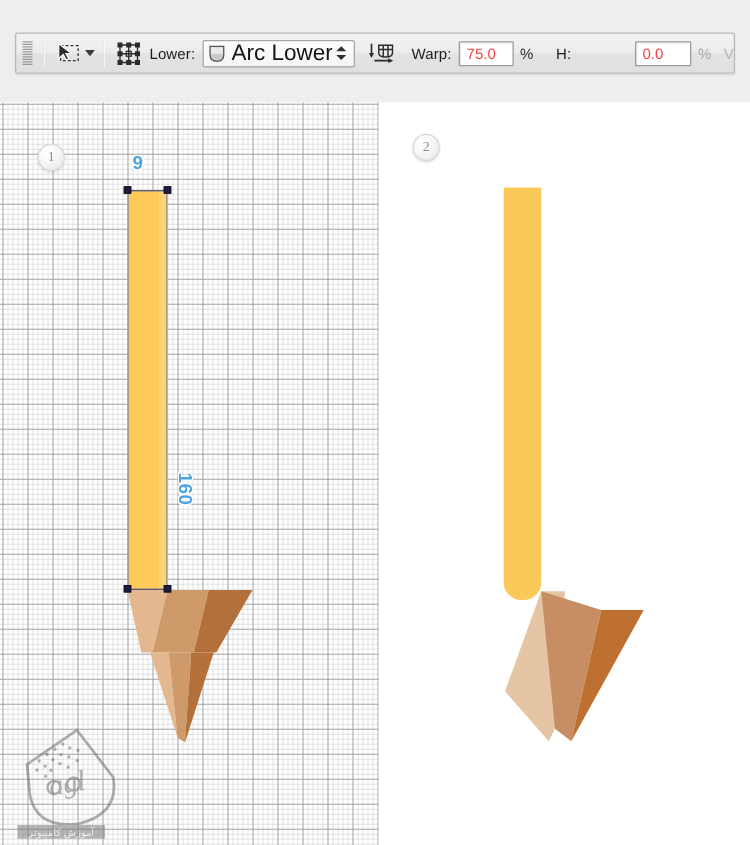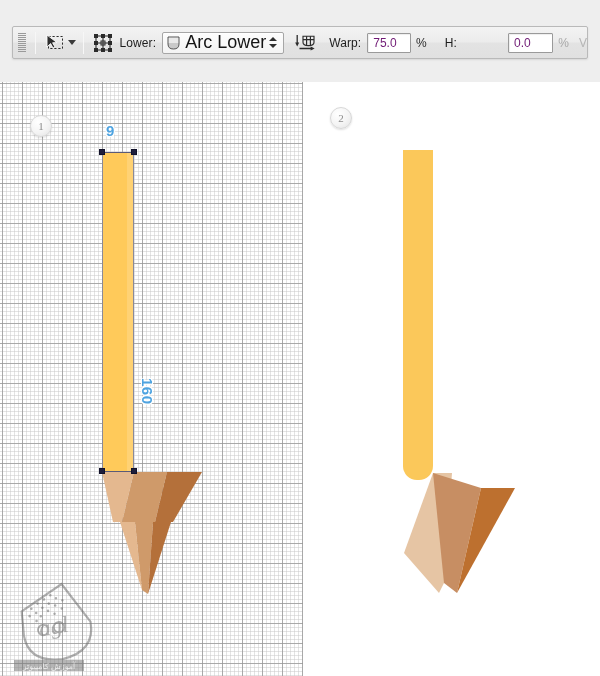--- a/index.html
+++ b/index.html
@@ -116,21 +116,21 @@
     display:flex;align-items:center;justify-content:center;
     margin-left: 10px; margin-right: 4px;
   }
 
   .num-field {
     height: 20px;
     background: #ffffff;
     border: 1px solid #9a9a9a;
     border-radius: 1px;
     font-size: 12px;
-    color: #701a75;
+    color: #ef4444;
     display: flex; align-items: center;
     padding-left: 5px;
     box-shadow: inset 1px 1px 1px rgba(0,0,0,0.07);
   }
   .pct { font-size: 12px; color: #2b2b2b; margin: 0 4px 0 5px; }
   .pct.dim { color: #a9a9a9; }
   .dimlbl { font-size:12px; color:#b5b5b5; margin-left:6px; }
 
   
   #workspace {

